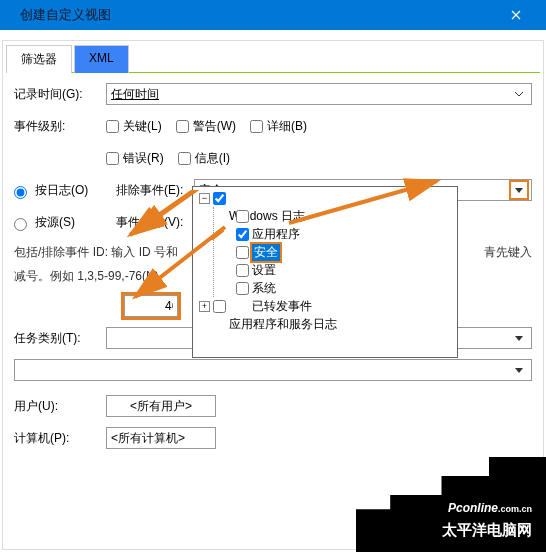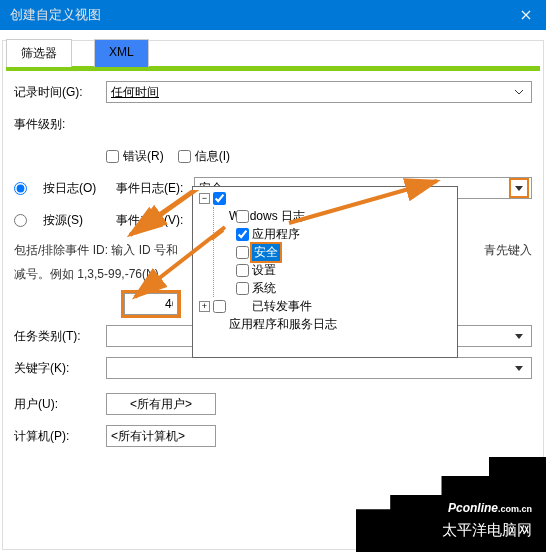--- a/index.html
+++ b/index.html
@@ -1,41 +1,41 @@
 <!DOCTYPE html>
 <html><head>
 <meta charset="utf-8">
 <style>
 * { box-sizing: border-box; margin: 0; padding: 0; font-family: "Microsoft YaHei", "Segoe UI", sans-serif; font-size: 12px; }
 body { background: #fff; width: 546px; height: 552px; position: relative; overflow: hidden; }
 
-.titlebar { background: #0078d7; color: #e5e5e5; height: 30px; display: flex; align-items: center; padding: 0 10px; justify-content: space-between; }
+.titlebar { background: #0078d7; color: #0f172a; height: 30px; display: flex; align-items: center; padding: 0 20px; justify-content: space-between; }
 .titlebar .title { font-size: 13px; }
 .titlebar .close { width: 40px; height: 30px; display: flex; align-items: center; justify-content: center; cursor: pointer; margin-right: -10px; }
 .titlebar .close svg { width: 10px; height: 10px; }
 
-.tabs { display: flex; margin: 8px 6px 0 6px; border-bottom: 5px solid #84cc16; gap: 20px; }
+.tabs { display: flex; margin: 14px 6px 0 6px; border-bottom: 1px solid #84cc16; }
 .tab { padding: 5px 14px; border: 1px solid #ccc; border-bottom: none; background: #fff; margin-right: 2px; position: relative; top: 1px; cursor: pointer; }
 .tab.inactive { background: #3b82f6; }
 
 .form { padding: 10px 14px; }
 .row { display: flex; align-items: center; margin-bottom: 10px; min-height: 22px; }
 .label { width: 92px; flex-shrink: 0; }
 .label-wide { width: 102px; flex-shrink: 0; }
 
 .select { border: 1px solid #999; height: 22px; display: flex; align-items: center; padding: 0 4px; flex: 1; position: relative; background: #fff; justify-content: space-between; text-decoration: underline; }
 .select .arrow { width: 16px; height: 16px; display: flex; align-items: center; justify-content: center; }
 .select .arrow svg { width: 8px; height: 5px; }
 .select.highlight-arrow .arrow { outline: 2px solid #e67e22; }
 
 .checkgroup { display: flex; gap: 14px; flex-wrap: wrap; }
 .check { display: flex; align-items: center; gap: 4px; }
 .check input { width: 13px; height: 13px; }
 
-.radio { display: flex; align-items: center; gap: 16px; }
+.radio { display: flex; align-items: flex-end; gap: 8px; }
 .radio input { width: 13px; height: 13px; }
 
 .textbox { border: 1px solid #999; height: 22px; padding: 0 4px; background: #fff; }
 .textbox.highlight { outline: 3px solid #e67e22; }
 .textbox.small { width: 54px; padding-left: 40px; }
 
 .help-text { color: #333; line-height: 1.5; margin-bottom: 6px; }
 
 
 .dropdown-panel { position: absolute; left: 192px; top: 186px; width: 266px; height: 172px; background: #fff; border: 1px solid #666; z-index: 5; padding: 2px; }
@@ -51,21 +51,21 @@
 
 .arrow-ann { position: absolute; pointer-events: none; z-index: 6; }
 .arrow1 { left: 115px; top: 190px; width: 110px; height: 50px; }
 .arrow2 { left: 285px; top: 175px; width: 160px; height: 50px; }
 
 
 .watermark { position: absolute; right: 0; bottom: 0; width: 200px; height: 100px; pointer-events: none; }
 .wm-shape { position: absolute; right: 0; bottom: 0; width: 190px; height: 95px; background: #000; clip-path: polygon(0 55%, 18% 55%, 18% 40%, 45% 40%, 45% 20%, 70% 20%, 70% 0, 100% 0, 100% 100%, 0 100%); }
 .wm-text1 { position: absolute; right: 14px; bottom: 36px; color: #fff; font-size: 16px; font-style: italic; font-weight: bold; }
 .wm-text1 .sm { font-size: 9px; font-style: normal; }
-.wm-text2 { position: absolute; right: 14px; bottom: 12px; color: #fff; font-size: 15px; font-weight: normal; }
+.wm-text2 { position: absolute; right: 14px; bottom: 12px; color: #fff; font-size: 15px; font-weight: bold; }
 
 .bottom-border { position: absolute; left: 2px; right: 2px; bottom: 2px; top: 40px; border: 1px solid #ddd; pointer-events: none; z-index: 0; }
 </style>
 </head>
 <body>
 
 <div class="titlebar">
   <span class="title">创建自定义视图</span>
   <div class="close">
     <svg viewBox="0 0 10 10">
@@ -90,20 +90,34 @@
       <span class="arrow">
           <svg viewBox="0 0 8 5">
             <path d="M0 0L4 4L8 0" fill="none" stroke="#333"></path>
           </svg>
         </span>
     </div>
   </div>
 
   <div class="row">
     <div class="label">事件级别:</div>
+    <div class="checkgroup">
+      <label class="check">
+          <input type="checkbox" style="">
+          <span>关键(L)</span>
+        </label>
+      <label class="check">
+          <input type="checkbox" style="">
+          <span>警告(W)</span>
+        </label>
+      <label class="check">
+          <input type="checkbox" style="">
+          <span>详细(B)</span>
+        </label>
+    </div>
   </div>
 
   <div class="row">
     <div class="label"></div>
     <div class="checkgroup">
       <label class="check">
           <input type="checkbox" style="">
           <span>错误(R)</span>
         </label>
       <label class="check">
@@ -111,21 +125,21 @@
           <span>信息(I)</span>
         </label>
     </div>
   </div>
 
   <div class="row">
     <label class="radio label-wide">
         <input type="radio" name="by" checked="" style="">
         <span>按日志(O)</span>
       </label>
-    <div class="label" style="width:78px">事件日志(E):</div>
+    <div class="label" style="width:78px">排除事件(E):</div>
     <div class="select highlight-arrow" style="flex:1">
       <span>安全</span>
       <span class="arrow">
           <svg viewBox="0 0 8 5">
             <path d="M0 0L4 5L8 0Z" fill="#333"></path>
           </svg>
         </span>
     </div>
   </div>
 
@@ -157,21 +171,20 @@
       <span></span>
       <span class="arrow">
           <svg viewBox="0 0 8 5">
             <path d="M0 0L4 5L8 0Z" fill="#333"></path>
           </svg>
         </span>
     </div>
   </div>
 
   <div class="row">
-    <div class="label">关键字(K):</div>
     <div class="select" style="flex:1">
       <span></span>
       <span class="arrow">
           <svg viewBox="0 0 8 5">
             <path d="M0 0L4 5L8 0Z" fill="#333"></path>
           </svg>
         </span>
     </div>
   </div>
 

